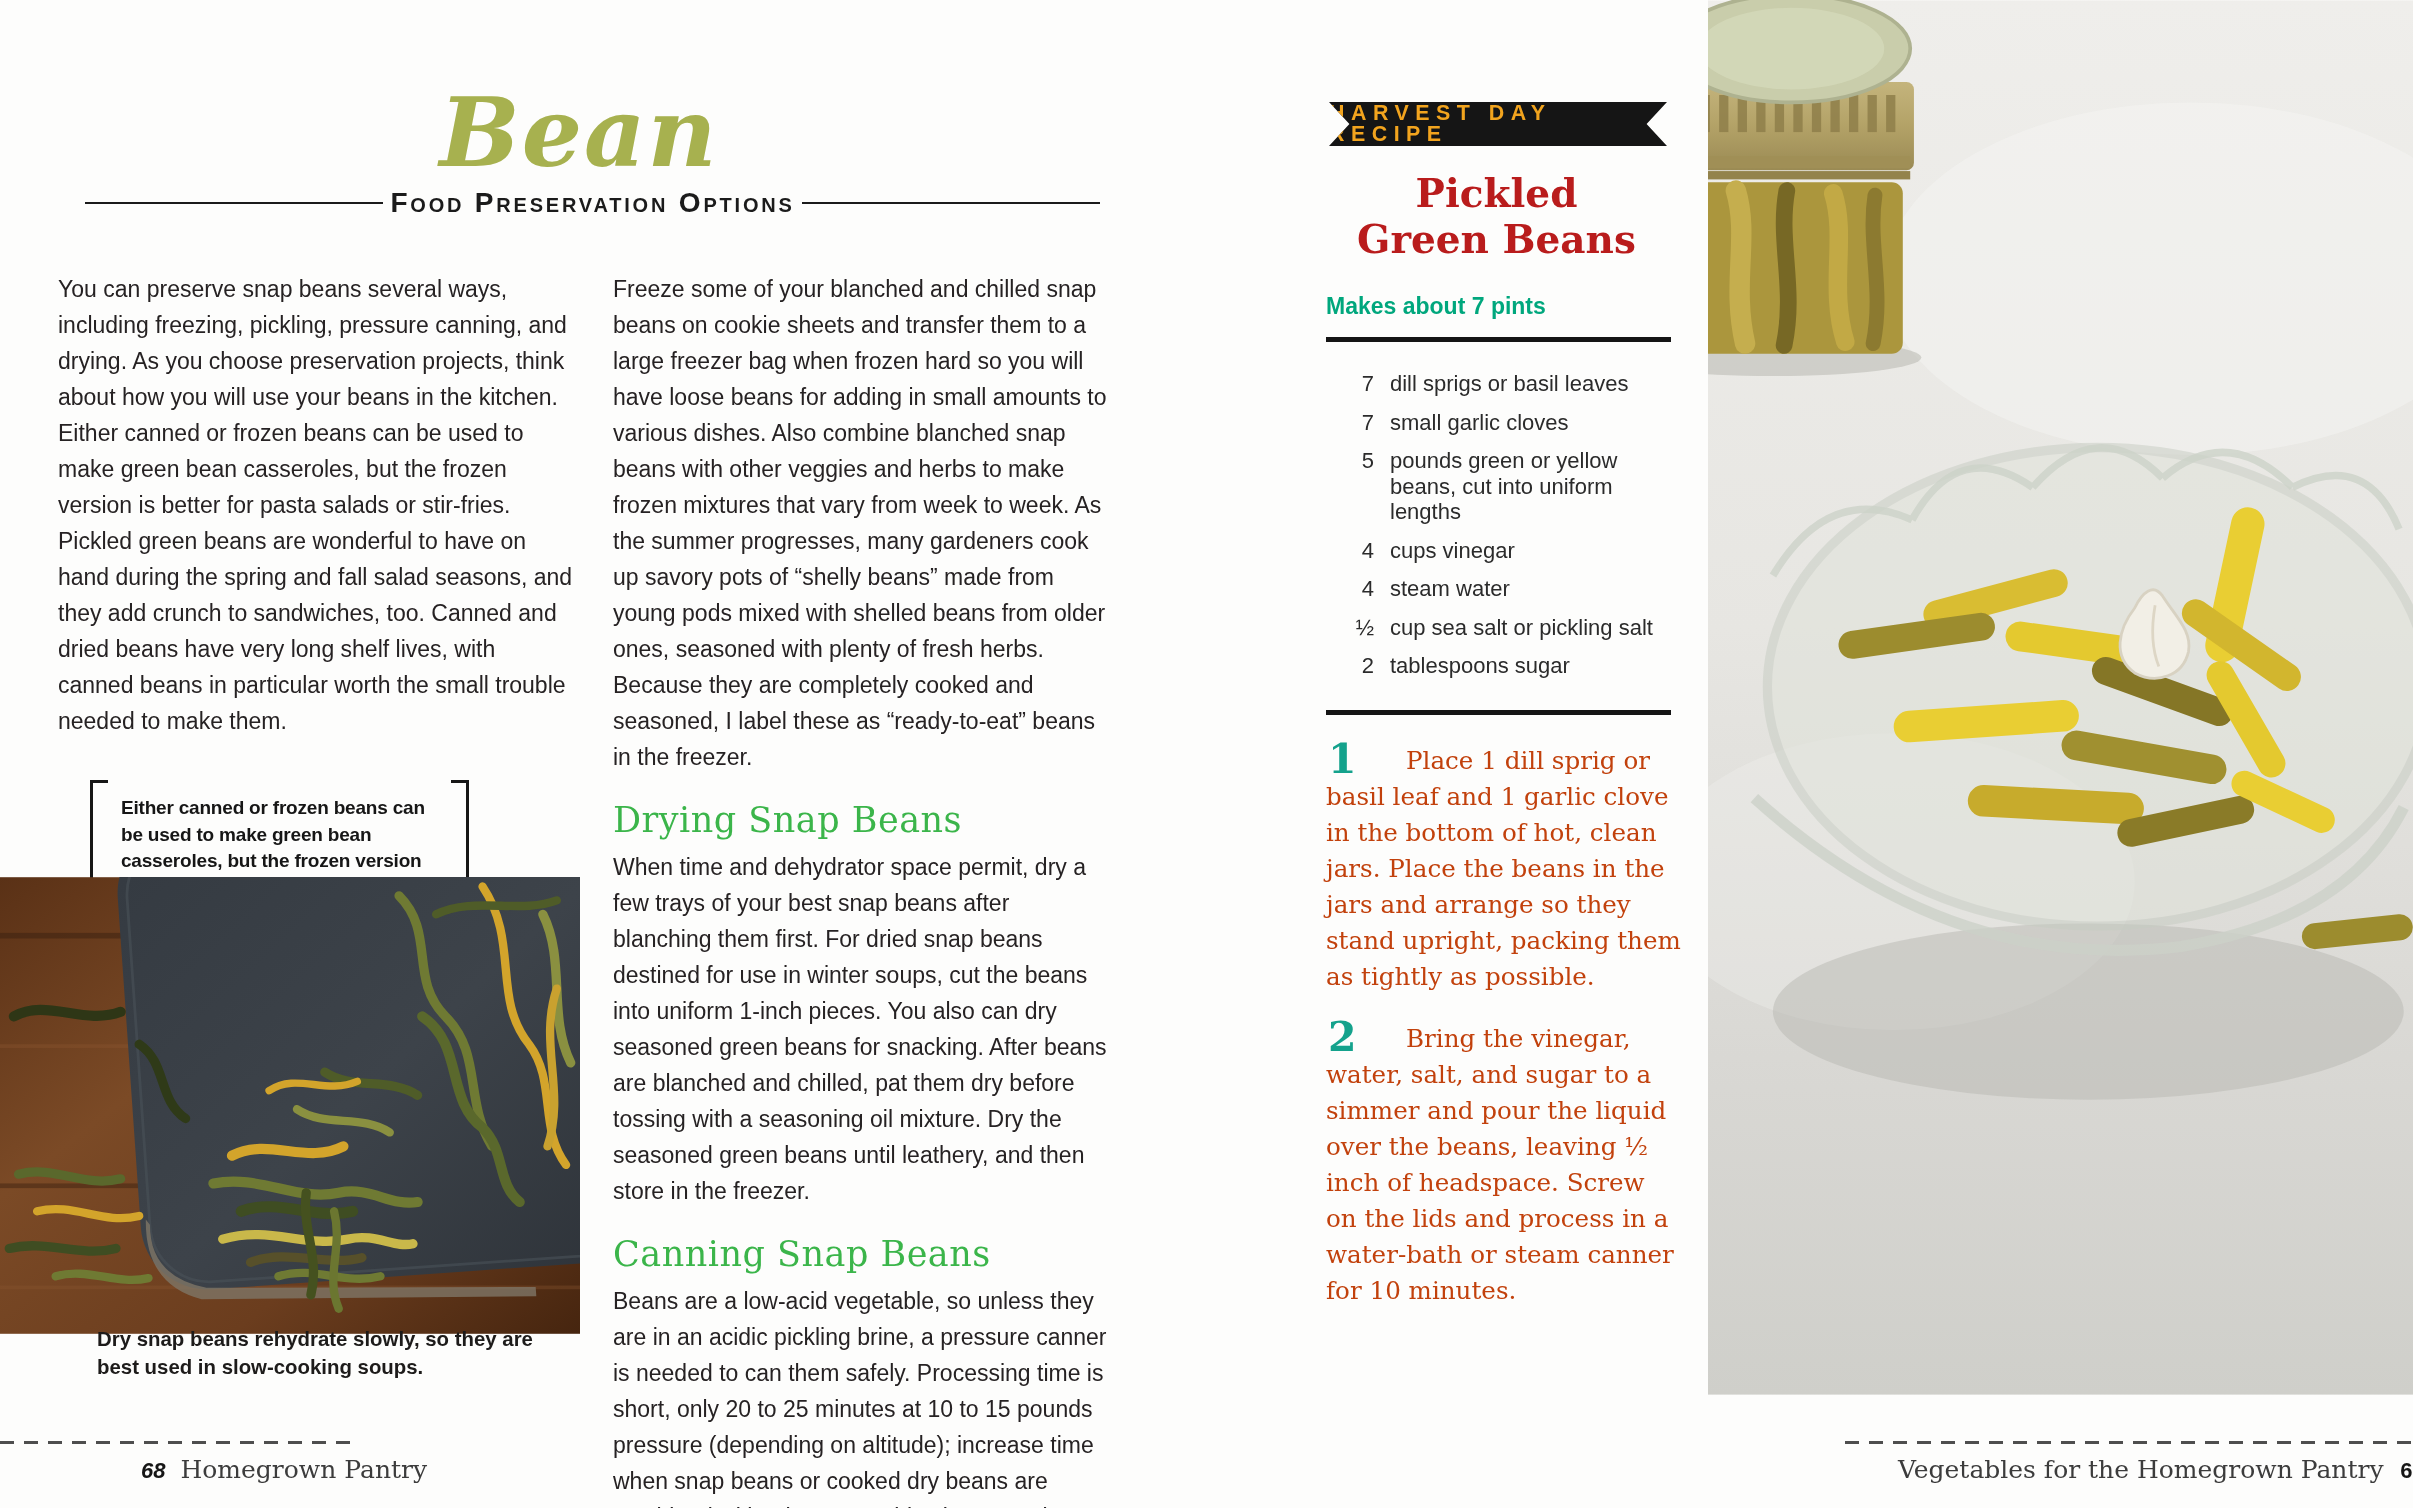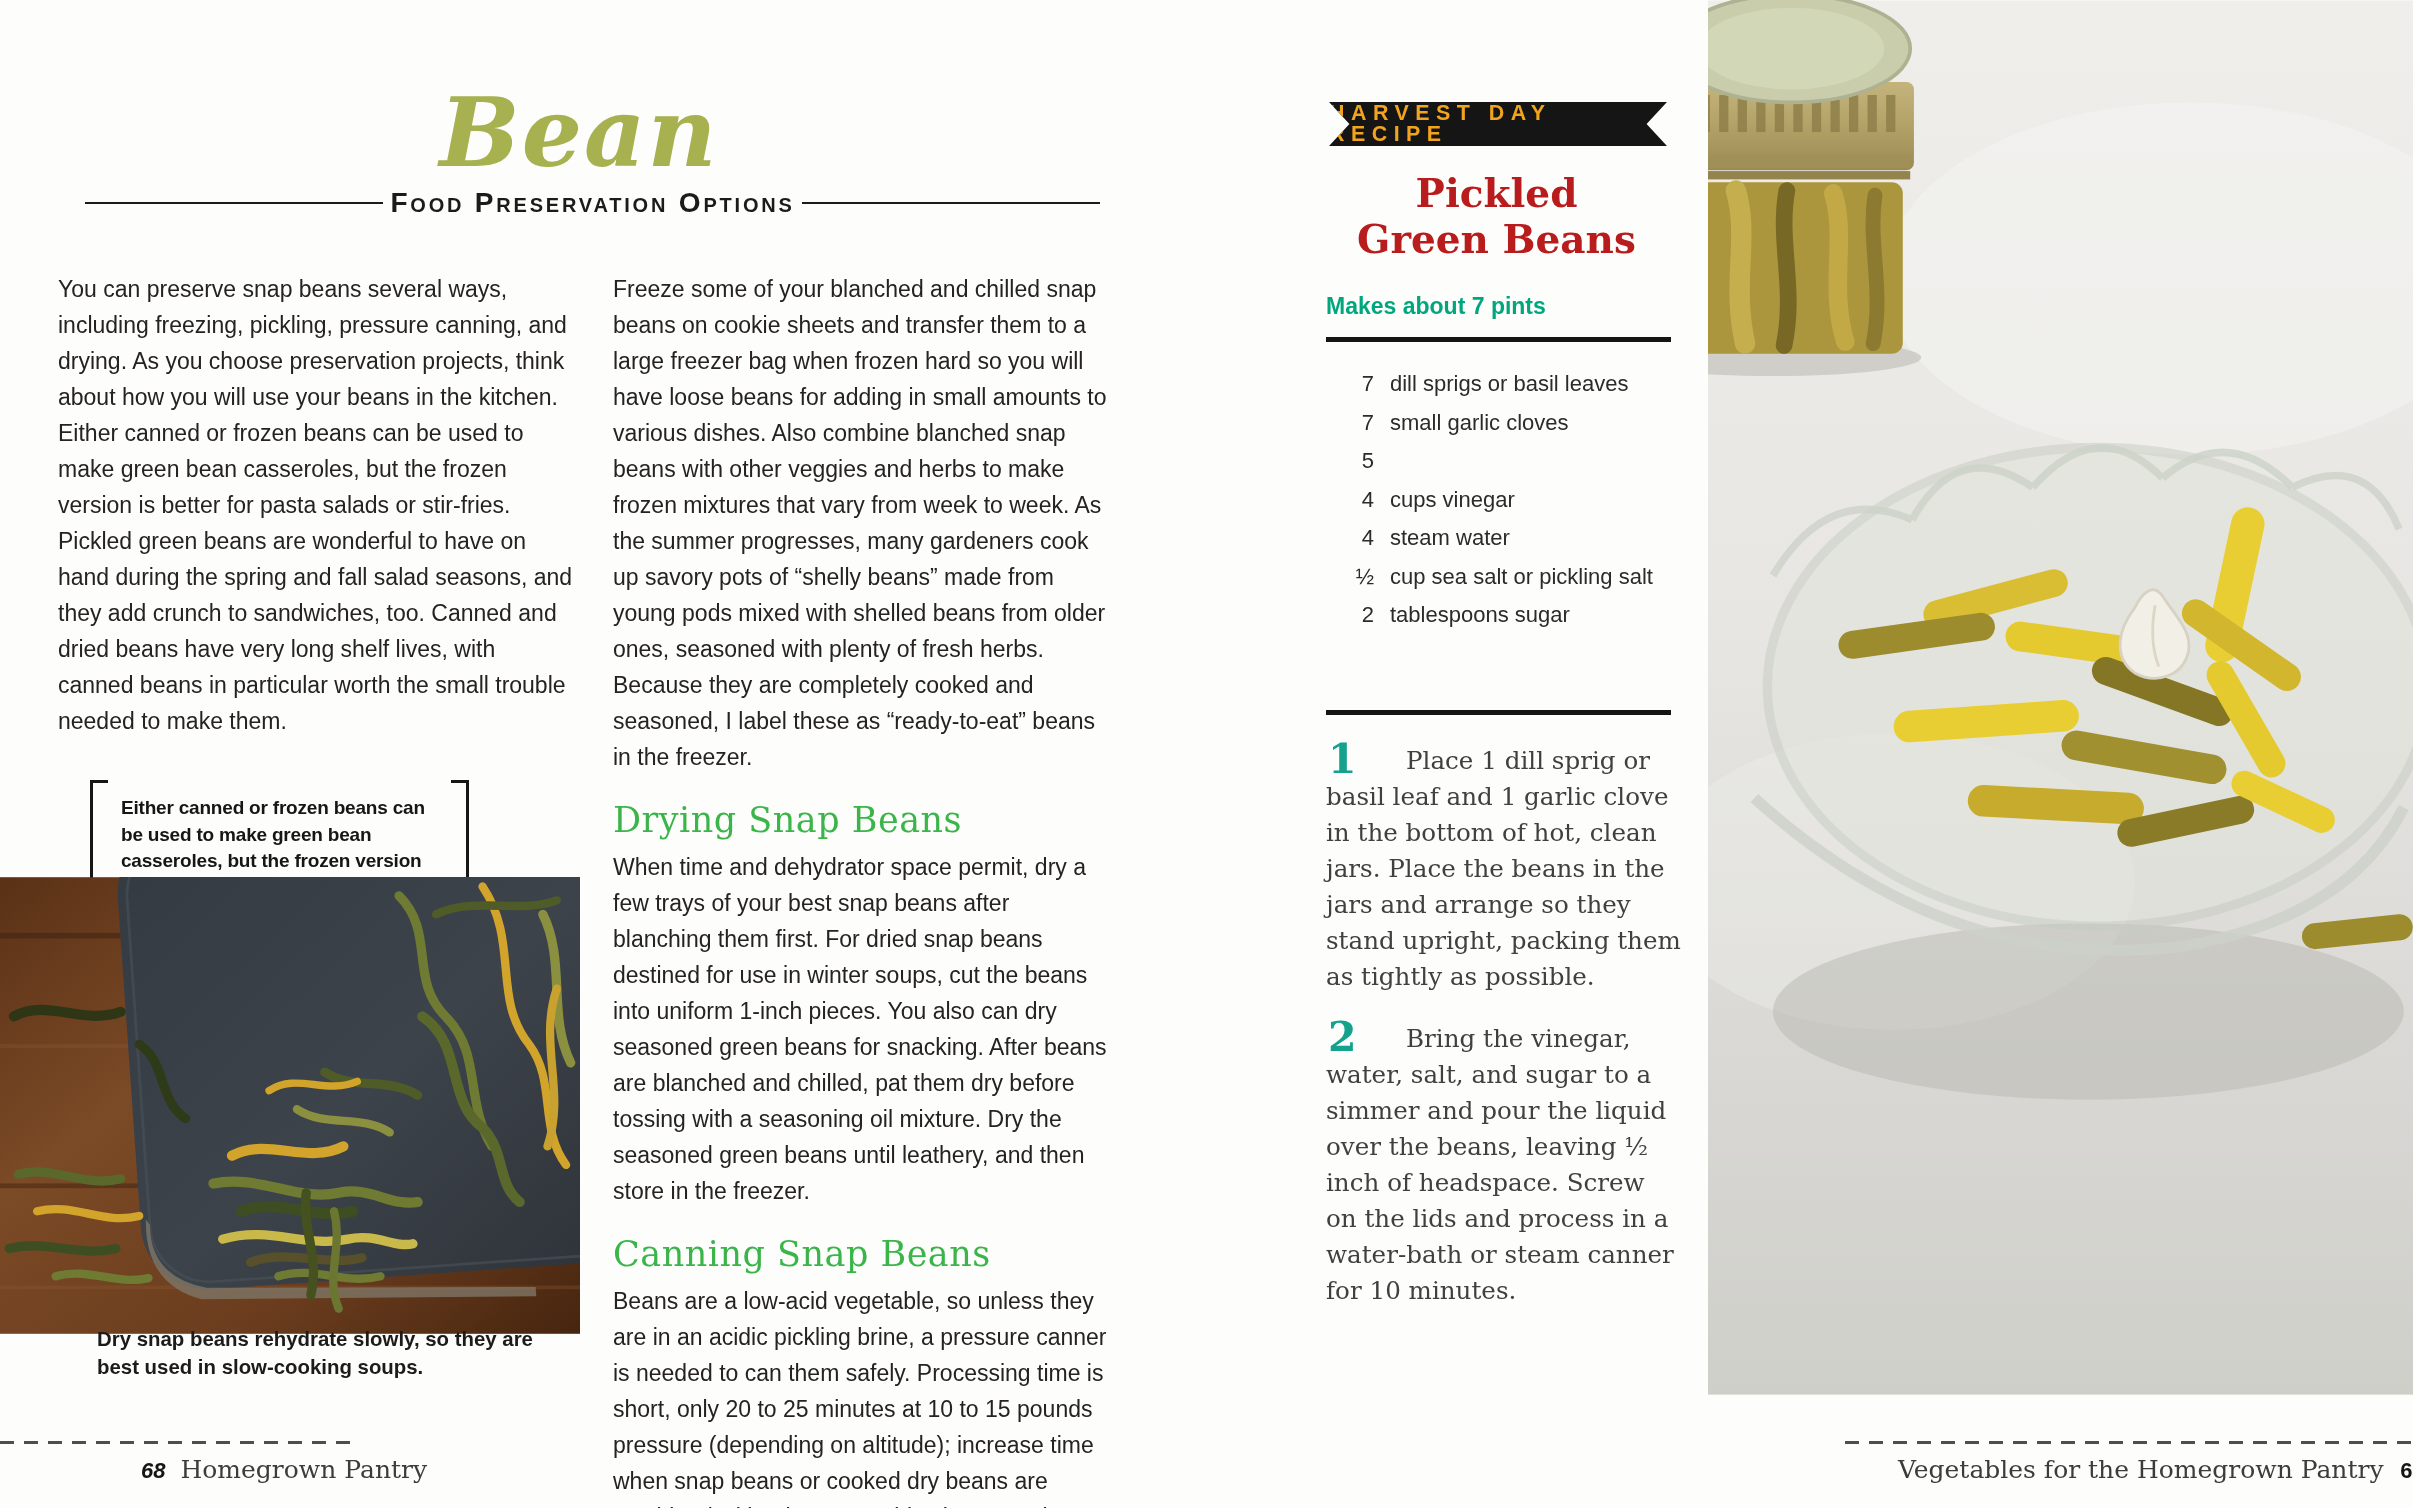--- a/index.html
+++ b/index.html
@@ -60,21 +60,21 @@
   .rule-thick{height:4.6px;background:#151515;}
   .rule-1{left:1326px;top:337px;width:345px;}
   .rule-2{left:1326px;top:710px;width:345px;}
   .ingredients{left:1326px;top:371px;width:353px;}
   .ing-row{display:flex;margin-bottom:13px;font:22px/25.5px "Liberation Sans",sans-serif;color:#2b2b2b;}
   .ing-qty{width:48px;flex:none;text-align:right;padding-right:16px;}
   .ing-text{flex:1;}
   .steps{left:1326px;top:743px;width:356px;}
   .step{position:relative;margin-bottom:26px;}
   .step-num{position:absolute;left:1.9px;top:-3.7px;font:700 41px/1 "DejaVu Serif",serif;color:#14a28c;}
-  .step-text{margin:0;font:24.6px/36px "DejaVu Serif",serif;color:#404040;text-indent:80px;}
+  .step-text{margin:0;font:24.6px/36px "DejaVu Serif",serif;color:#c2410c;text-indent:80px;}
 </style>
 </head>
 <body>
 
 <div id="spread">
 
   <div class="abs title-block">
     <h1 class="bean-title">Bean</h1>
   </div>
 
@@ -180,20 +180,21 @@
     <div class="ing-row">
       <span class="ing-qty">7</span>
       <span class="ing-text">dill sprigs or basil leaves</span>
     </div>
     <div class="ing-row">
       <span class="ing-qty">7</span>
       <span class="ing-text">small garlic cloves</span>
     </div>
     <div class="ing-row">
       <span class="ing-qty">5</span>
+      <span class="ing-text">pounds green or yellow beans, cut into uniform lengths</span>
     </div>
     <div class="ing-row">
       <span class="ing-qty">4</span>
       <span class="ing-text">cups vinegar</span>
     </div>
     <div class="ing-row">
       <span class="ing-qty">4</span>
       <span class="ing-text">steam water</span>
     </div>
     <div class="ing-row">

